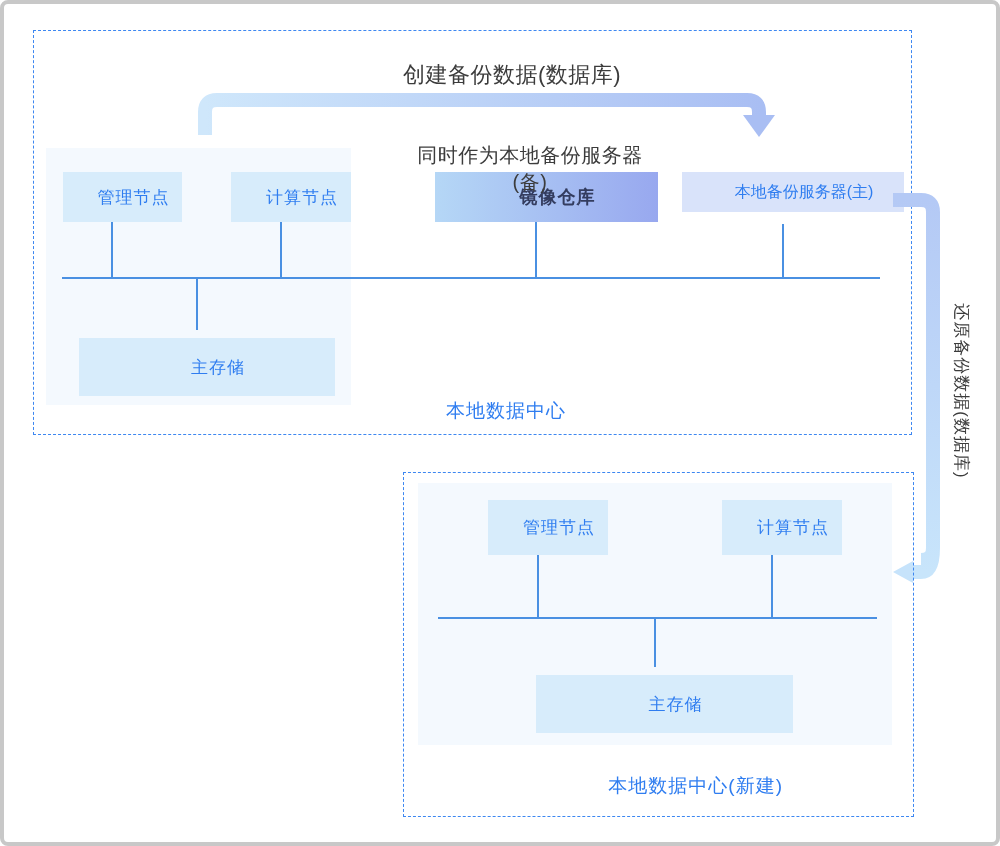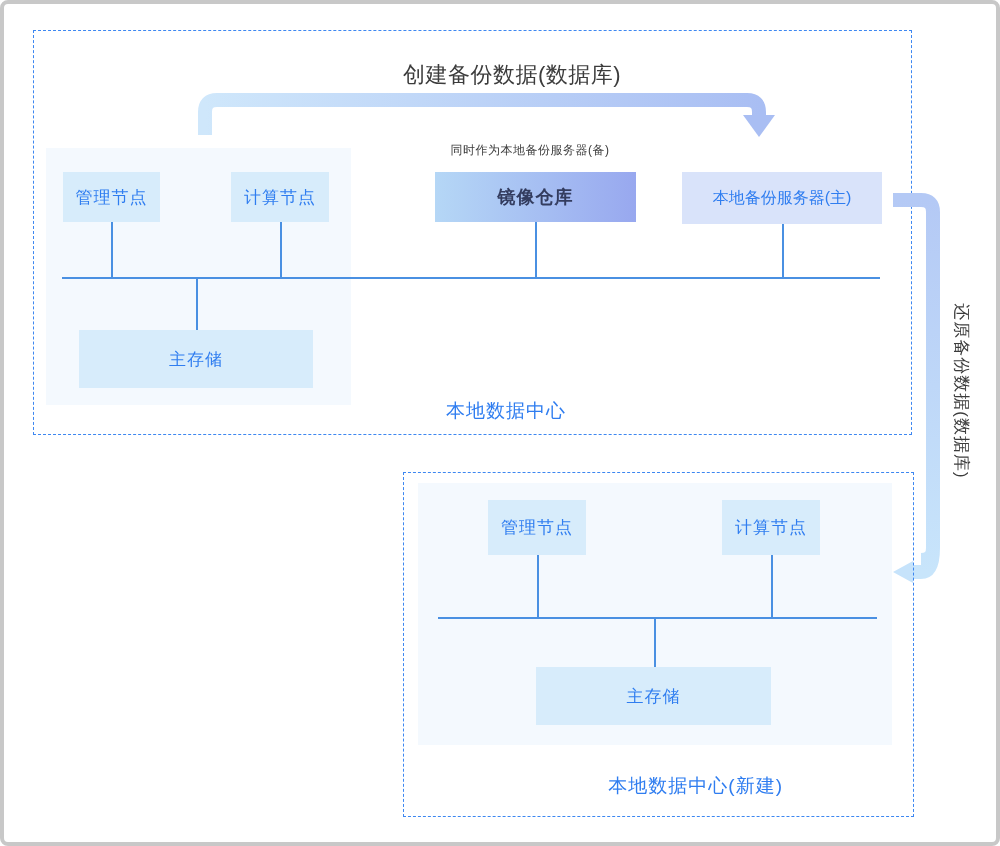--- a/index.html
+++ b/index.html
@@ -9,34 +9,34 @@
     background:#ffffff;border:4px solid #c8c8c8;border-radius:8px;overflow:hidden;
   }
   .stage{position:absolute;left:-4px;top:-4px;width:1000px;height:846px;}
   .dashed-box{
     position:absolute;box-sizing:border-box;
     border:1.5px dashed #3d87f1;background:transparent;
   }
   .panel{position:absolute;background:#f4f9fe;}
   .node{
     position:absolute;display:flex;align-items:center;justify-content:center;
-    background:#d7ecfb;color:#2f7df0;font-size:17px;letter-spacing:1px;
+    background:#d7ecfb;color:#2f7df0;font-size:17px;letter-spacing:1px;padding-left:22px;
   }
   .node.backup{background:#d9e3fa;font-size:16px;letter-spacing:0;}
   .node.mirror{
     background:linear-gradient(90deg,#b5d7f6 0%,#98a8ef 100%);
     color:#333c5f;font-size:18px;font-weight:600;letter-spacing:1px;
   }
-  .node.storage{font-size:17px;}
+  .node.storage{font-size:17px;margin-top:8px;}
   .hline{position:absolute;height:1.5px;background:#4a90e2;}
   .vline{position:absolute;width:1.5px;background:#4a90e2;}
   .caption{position:absolute;color:#3c3c3c;text-align:center;}
   .dc-label{position:absolute;color:#2f7df0;font-size:19px;text-align:right;letter-spacing:1px;}
   .title-text{font-size:22px;letter-spacing:0.5px;}
-  .note-text{font-size:12px;letter-spacing:0.5px;}
+  .note-text{font-size:20px;letter-spacing:0.5px;}
   .vertical-text{
     position:absolute;color:#3c3c3c;font-size:17px;letter-spacing:1px;
     transform:rotate(90deg);transform-origin:center center;
     white-space:nowrap;text-align:center;
   }
   svg.arrow-layer{position:absolute;left:0;top:0;pointer-events:none;}
 </style>
 </head>
 <body>
 
@@ -56,21 +56,21 @@
 
     <div class="node" style="left:63px;top:172px;width:97px;height:50px;">
       <span>管理节点</span>
     </div>
     <div class="node" style="left:231px;top:172px;width:98px;height:50px;">
       <span>计算节点</span>
     </div>
     <div class="node mirror" style="left:435px;top:172px;width:201px;height:50px;text-align:right;">
       <span>镜像仓库</span>
     </div>
-    <div class="node backup" style="left:682px;top:172px;width:200px;height:52px;">
+    <div class="node backup" style="left:682px;top:172px;width:200px;height:40px;">
       <span>本地备份服务器(主)</span>
     </div>
     <div class="node storage" style="left:79px;top:330px;width:234px;height:58px;">
       <span>主存储</span>
     </div>
 
     <div class="dc-label" style="left:366px;top:398px;width:200px;">本地数据中心</div>
 
     <div class="caption title-text" style="left:362px;top:60px;width:300px;">创建备份数据(数据库)</div>
     <div class="caption note-text" style="left:405px;top:142px;width:250px;">同时作为本地备份服务器(备)</div>

